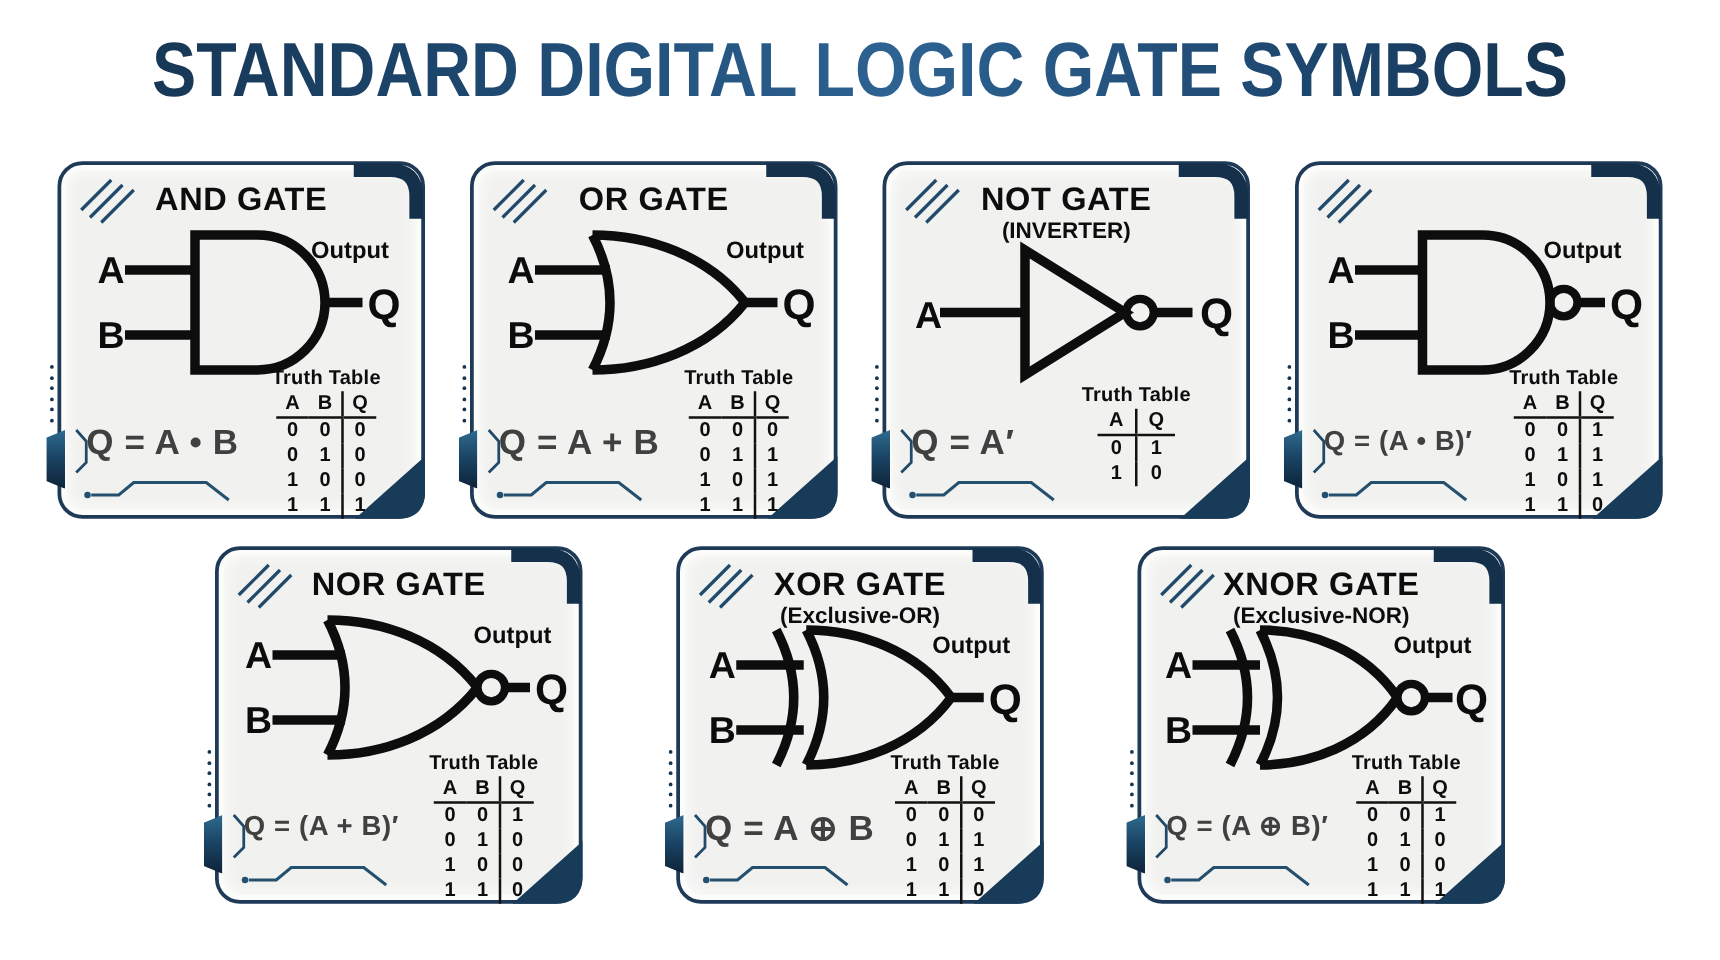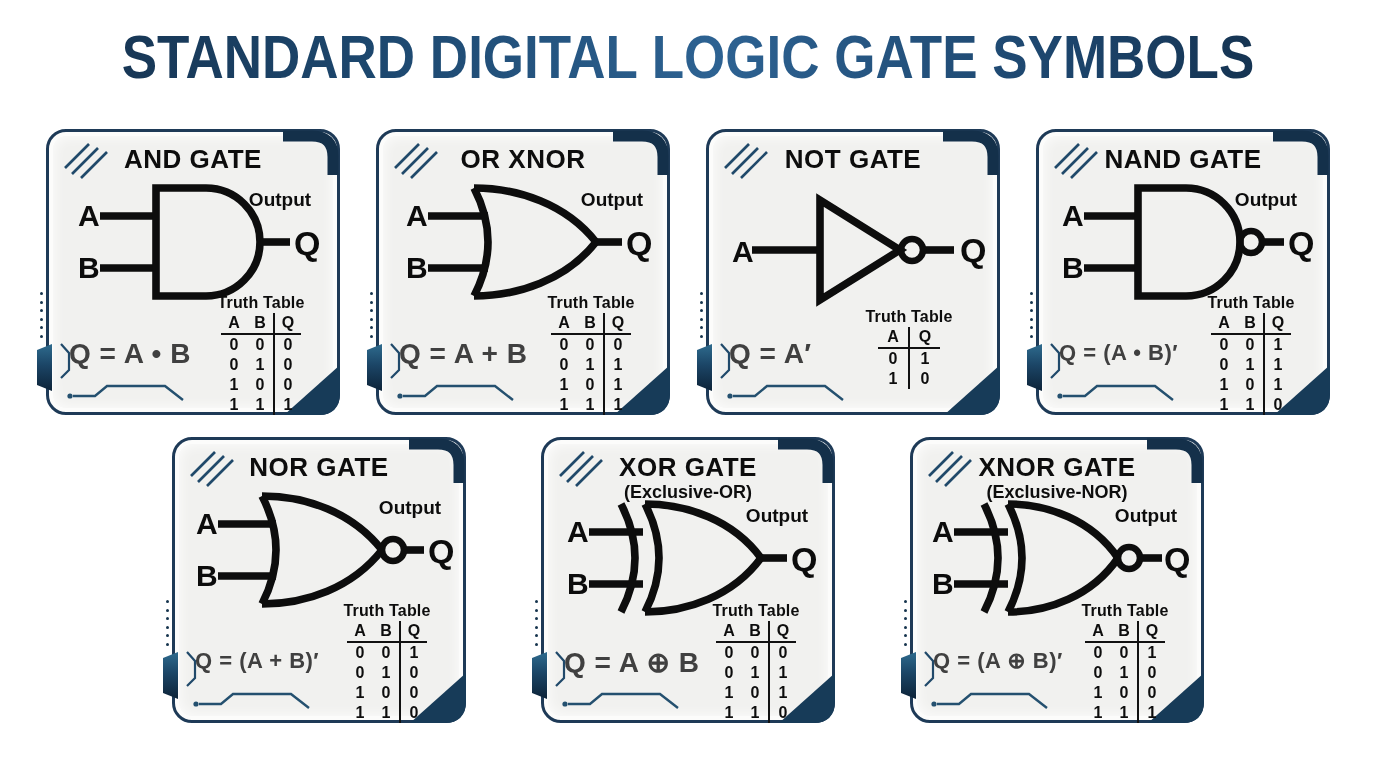--- a/index.html
+++ b/index.html
@@ -191,21 +191,21 @@
     </div>
     <div class="edge-tab"></div>
     <svg class="deco bracket" viewBox="0 0 14 38">
       <path d="M3,2 L11,11 V28 L3,36"></path>
     </svg>
     <svg class="deco trace" viewBox="0 0 140 24">
       <circle cx="5" cy="16" r="2.6"></circle>
       <path d="M8,16 H30 L42,6 H100 L118,20"></path>
     </svg>
 
-    <div class="gtitle">OR XNOR</div>
+    <div class="gtitle">OR GATE</div>
 
     <svg class="gate-svg" viewBox="0 0 260 132">
       <g class="sym">
           <path d="M34,40 H94"></path>
           <path d="M34,92 H94"></path>
           <path d="M80,12 Q108,66 80,120"></path>
           <path d="M80,12 C124,12 172,28 202,66"></path>
           <path d="M80,120 C124,120 172,104 202,66"></path>
           <path d="M202,66 H228"></path>
         </g>
@@ -277,20 +277,21 @@
     <div class="edge-tab"></div>
     <svg class="deco bracket" viewBox="0 0 14 38">
       <path d="M3,2 L11,11 V28 L3,36"></path>
     </svg>
     <svg class="deco trace" viewBox="0 0 140 24">
       <circle cx="5" cy="16" r="2.6"></circle>
       <path d="M8,16 H30 L42,6 H100 L118,20"></path>
     </svg>
 
     <div class="gtitle">NOT GATE</div>
+    <div class="gsub">(INVERTER)</div>
 
     <svg class="gate-svg" viewBox="0 0 260 132">
       <g class="sym">
           <path d="M28,66 H96"></path>
           <path d="M96,16 L96,116 L176,66 Z"></path>
           <path d="M199,66 H230"></path>
           <circle cx="188" cy="66" r="11"></circle>
         </g>
       <text class="t-in" x="8" y="78">A</text>
 
@@ -345,21 +346,20 @@
     </div>
     <div class="edge-tab"></div>
     <svg class="deco bracket" viewBox="0 0 14 38">
       <path d="M3,2 L11,11 V28 L3,36"></path>
     </svg>
     <svg class="deco trace" viewBox="0 0 140 24">
       <circle cx="5" cy="16" r="2.6"></circle>
       <path d="M8,16 H30 L42,6 H100 L118,20"></path>
     </svg>
 
-    <div class="gtitle">NAND GATE</div>
 
     <svg class="gate-svg" viewBox="0 0 260 132">
       <g class="sym">
           <path d="M30,40 H84"></path>
           <path d="M30,92 H84"></path>
           <path d="M84,12 H132 A54,54 0 0 1 132,120 H84 Z"></path>
           <path d="M208,66 H230"></path>
           <circle cx="197" cy="66" r="11"></circle>
         </g>
       <text class="t-in" x="8" y="50">A</text>

